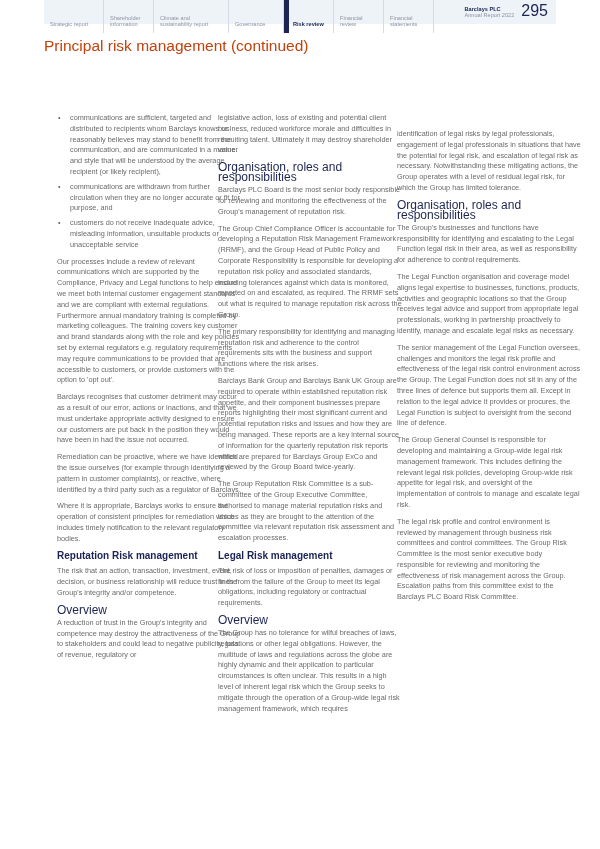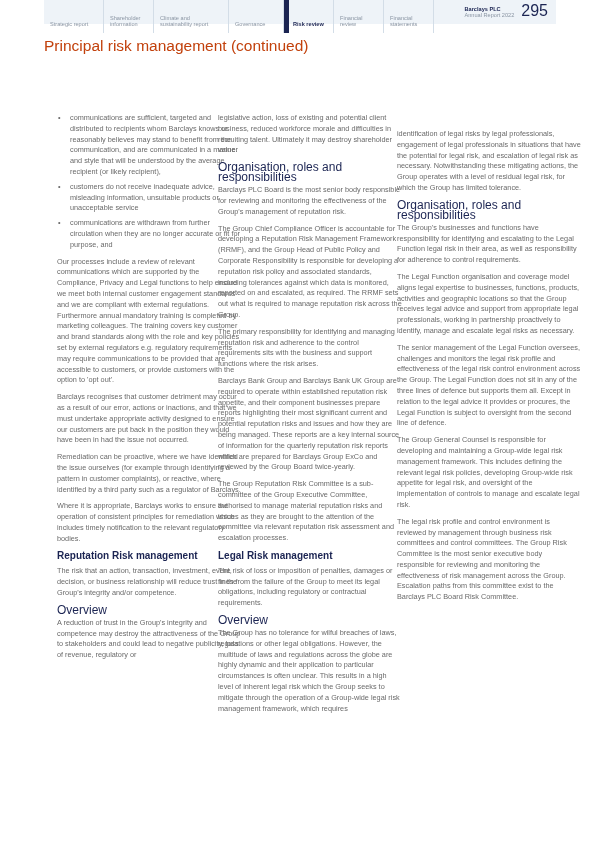--- a/index.html
+++ b/index.html
@@ -55,22 +55,22 @@
     </div>
     <div class="page-num">295</div>
   </div>
 </div>
 
 <h1 class="title">Principal risk management (continued)</h1>
 
 <div class="col col1">
   <ul>
     <li>communications are sufficient, targeted and distributed to recipients whom Barclays knows or reasonably believes may stand to benefit from the communication, and are communicated in a manner and style that will be understood by the average recipient (or likely recipient),</li>
+    <li>communications are withdrawn from further circulation when they are no longer accurate or fit for purpose, and</li>
     <li>customers do not receive inadequate advice, misleading information, unsuitable products or unacceptable service</li>
-    <li>communications are withdrawn from further circulation when they are no longer accurate or fit for purpose, and</li>
   </ul>
   <p>Our processes include a review of relevant communications which are supported by the Compliance, Privacy and Legal functions to help ensure we meet both internal customer engagement standards and we are compliant with external regulations. Furthermore annual mandatory training is completed by marketing colleagues. The training covers key customer and brand standards along with the role and key policies set by external regulators e.g. regulatory requirements may require communications to be provided that are accessible to customers, or provide customers with the option to 'opt out'.</p>
   <p>Barclays recognises that customer detriment may occur as a result of our error, actions or inactions, and that we must undertake appropriate activity designed to ensure our customers are put back in the position they would have been in had the issue not occurred.</p>
   <p>Remediation can be proactive, where we have identified the issue ourselves (for example through identifying a pattern in customer complaints), or reactive, where identified by a third party such as a regulator of Barclays.</p>
   <p>Where it is appropriate, Barclays works to ensure the operation of consistent principles for remediation which includes timely notification to the relevant regulatory bodies.</p>
   <div class="h2">Reputation Risk management</div>
   <p>The risk that an action, transaction, investment, event, decision, or business relationship will reduce trust in the Group's integrity and/or competence.</p>
   <div class="h3">Overview</div>
   <p>A reduction of trust in the Group's integrity and competence may destroy the attractiveness of the Group to stakeholders and could lead to negative publicity, loss of revenue, regulatory or</p>
 </div>

